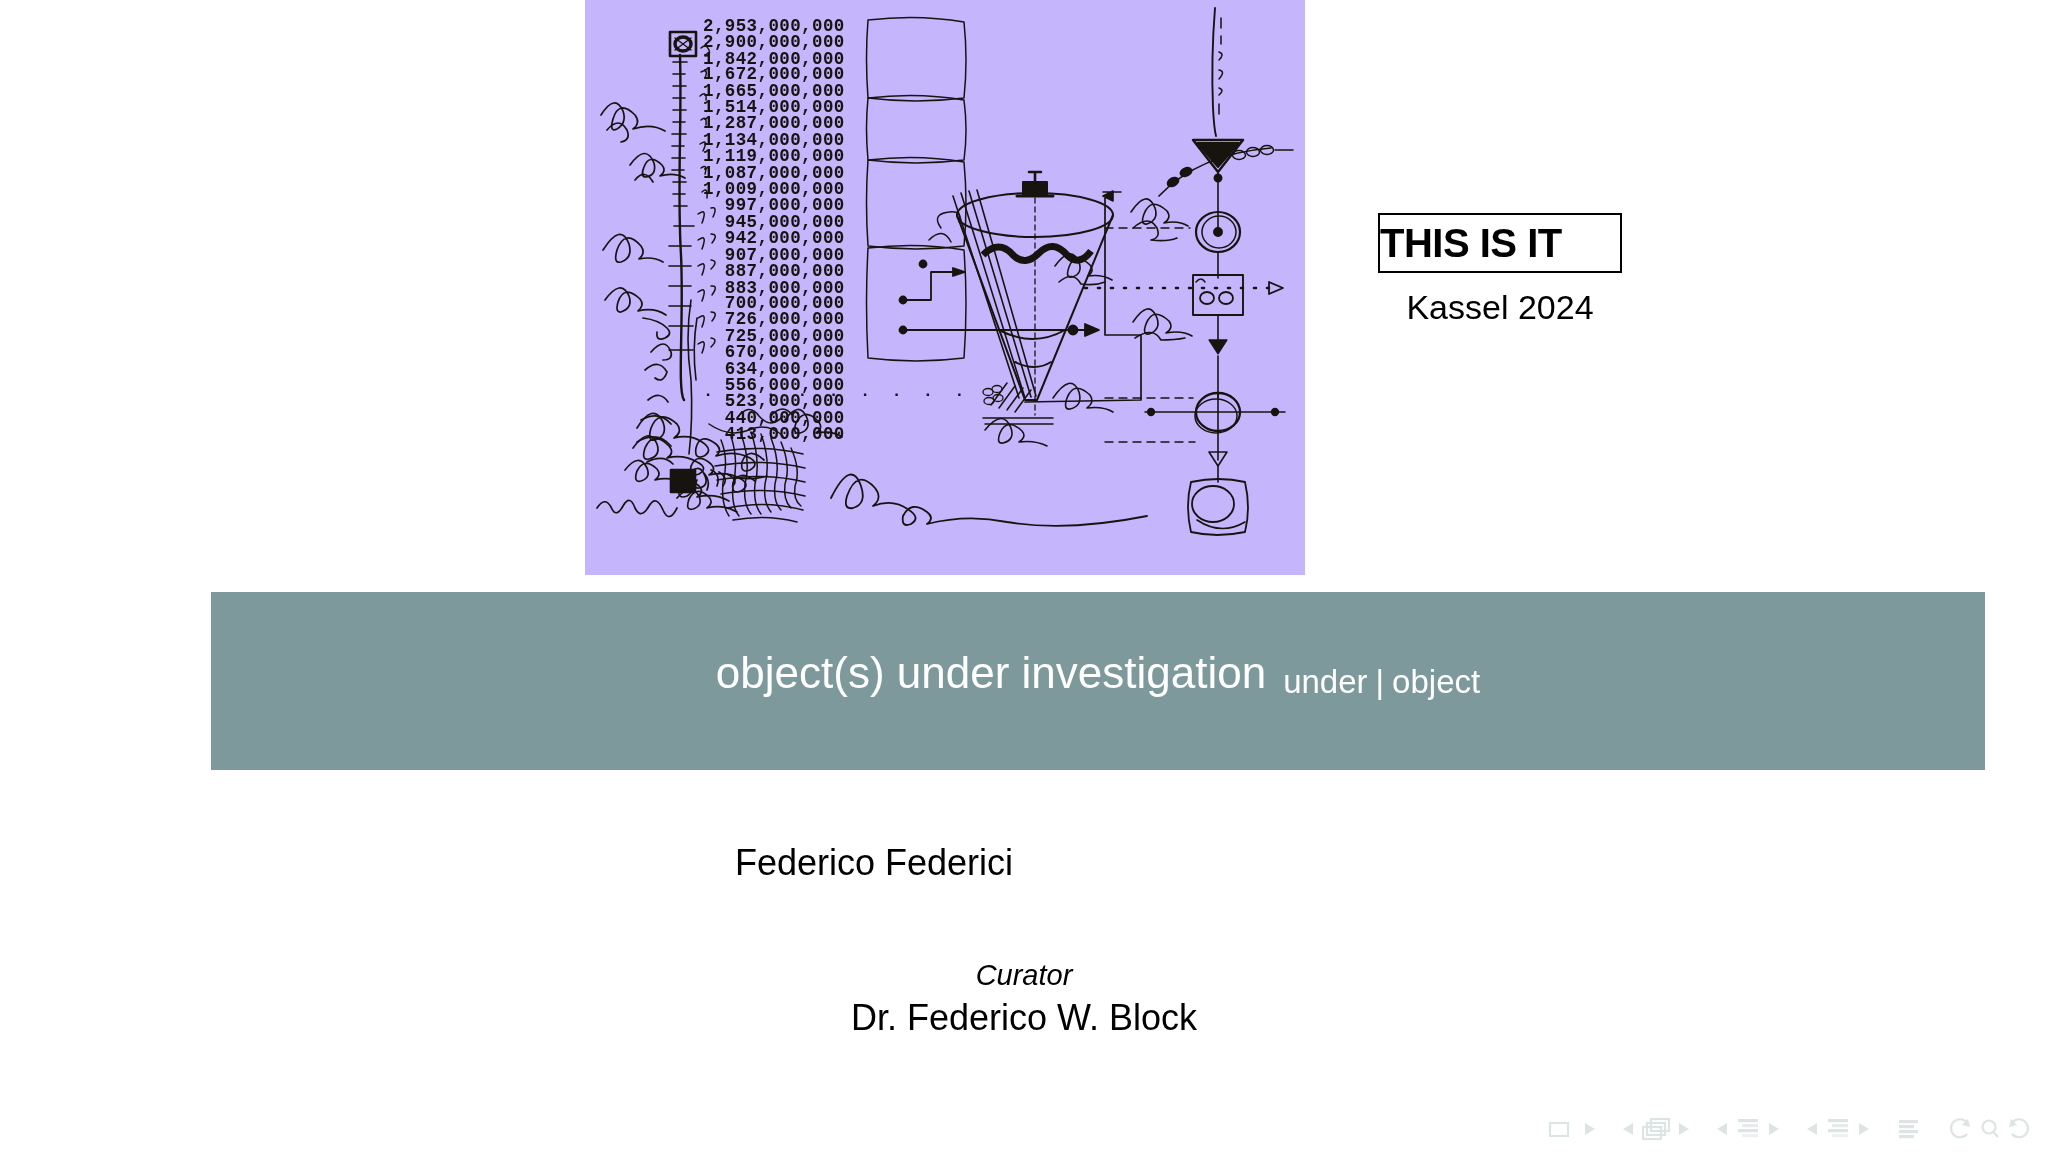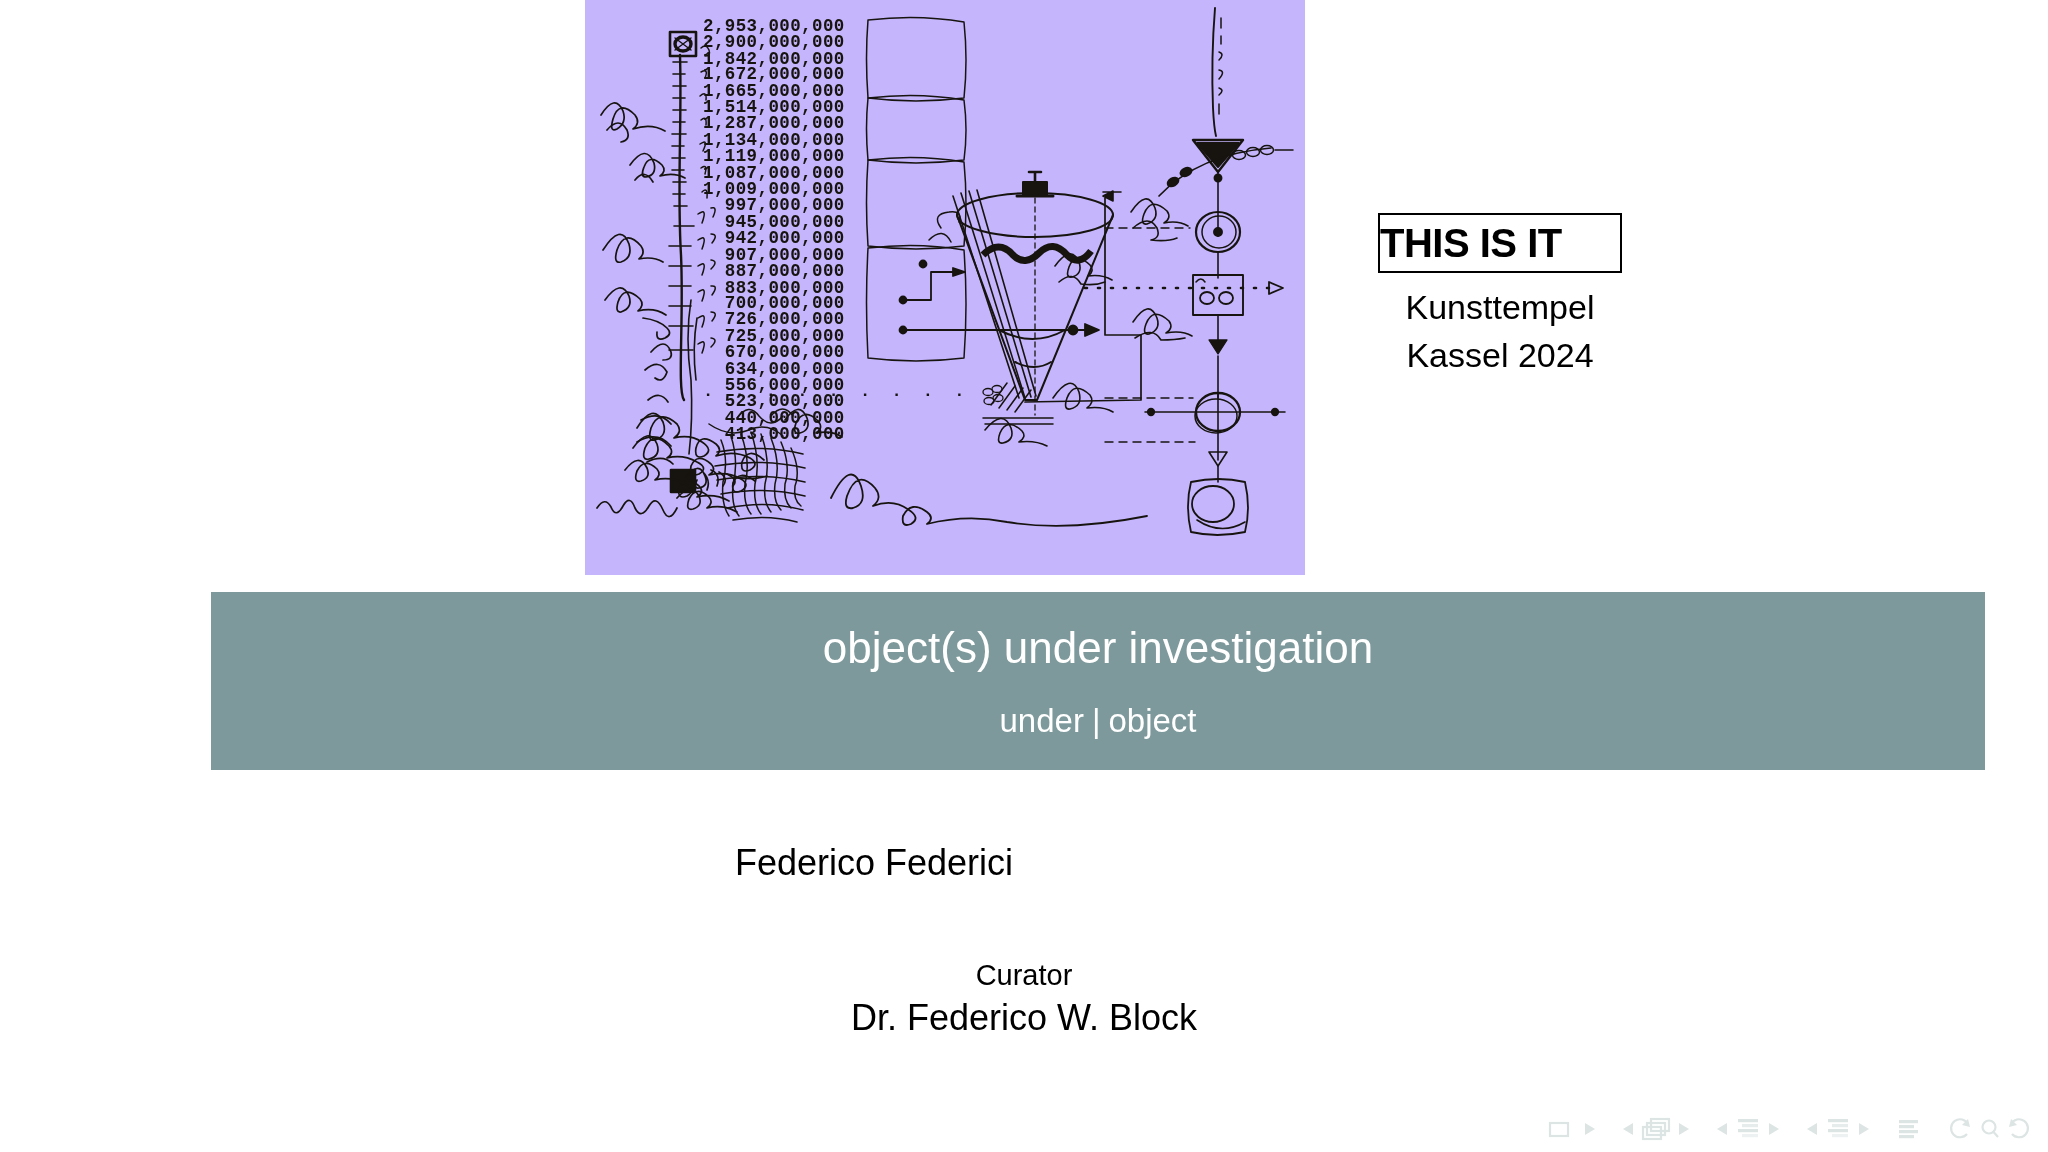--- a/index.html
+++ b/index.html
@@ -86,21 +86,21 @@
   
   #titleband {
     position: absolute;
     left: 211px;
     top: 592px;
     width: 1774px;
     height: 178px;
     background: #7d999b;
     color: #ffffff;
     display: flex;
-    flex-direction: column;
+    flex-direction: row;
     align-items: center;
     justify-content: center;
     gap: 17px;
   }
   #titleband .maintitle {
     font-size: 44px;
     line-height: 1.05;
     font-weight: 400;
     margin-bottom: 16px;
   }
@@ -127,20 +127,21 @@
   #curatorblock {
     position: absolute;
     left: 0;
     top: 955px;
     width: 2048px;
     text-align: center;
   }
   #curatorblock .role {
     font-size: 29px;
     line-height: 40px;
+    font-style: italic;
   }
   #curatorblock .person {
     font-size: 36px;
     line-height: 46px;
   }
 
   
   #navbar {
     position: absolute;
     right: 14px;
@@ -420,21 +421,20 @@
   523,000,000
   440,000,000
   413,000,000</div>
   <div class="numdots">. . . . . . . . .</div>
 </div>
 
 <div id="itbox">
   <span class="label">THIS IS IT</span>
 </div>
 <div id="venue">
-  <div>Kunsttempel</div>
   <div>Kassel 2024</div>
 </div>
 
 <div id="titleband">
   <div class="maintitle">object(s) under investigation</div>
   <div class="subtitle">
     <span>under</span><span class="sep">|</span><span>object</span>
   </div>
 </div>
 

